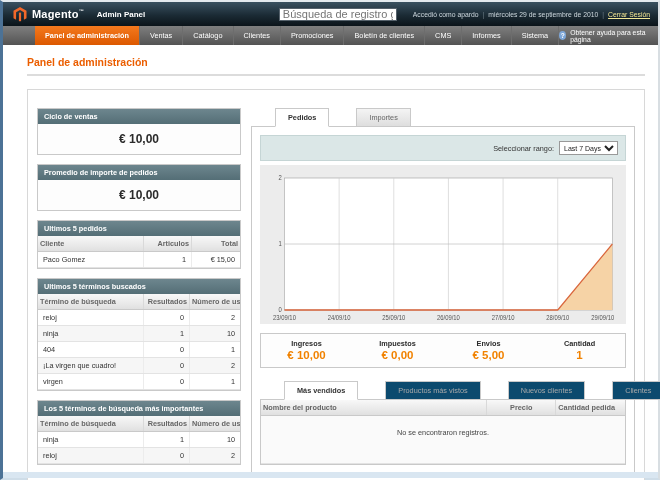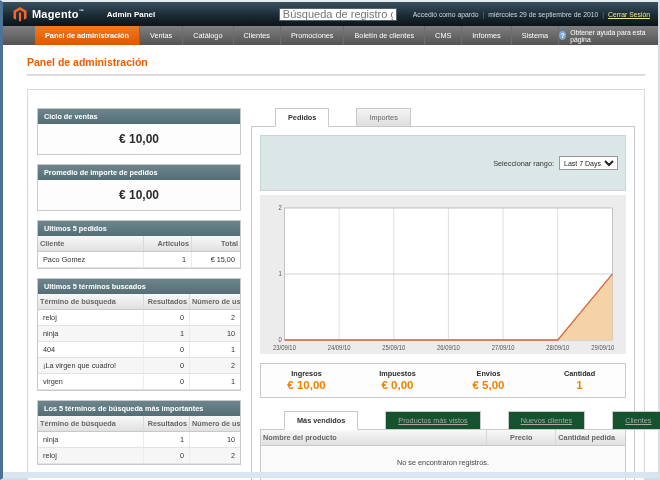--- a/index.html
+++ b/index.html
@@ -8,21 +8,21 @@
   .frame { position:relative; width:660px; height:480px;
     border-top:2px solid #e4eaee; border-left:3px solid #4c7296;
     border-right:2px solid #d8dee2; border-bottom:2px solid #cfdde8; background:#fff; }
 
   
   .header { height:24px; background:linear-gradient(180deg,#3a5160 0%,#1b2b35 55%,#0b141a 100%);
     display:flex; align-items:center; padding:0 8px 0 10px; gap:6px; }
   .logo { display:flex; align-items:center; gap:5px; }
   .logo-text { color:#fff; font-size:11px; font-weight:bold; letter-spacing:.2px; }
   .logo-text sup { font-size:5px; }
-  .logo-sub { color:#fff; font-size:8px; font-weight:bold; margin-left:18px; }
+  .logo-sub { color:#fff; font-size:8px; font-weight:bold; margin-left:8px; }
   .search-input { width:118px; height:13px; font-size:11px; color:#777;
     border:1px solid #55616b; padding:1px 3px; background:#fff; margin-left:auto; }
   .header-right { display:flex; align-items:center; gap:4px; color:#cdd7dd; font-size:6.8px;
     margin-left:10px; white-space:nowrap; }
   .header-sep { color:#6c7c86; }
   .logout-link { color:#f3e795; text-decoration:underline; cursor:pointer; }
 
   
   .nav { height:19px; background:linear-gradient(#7f7f7f,#535353); display:flex; align-items:stretch;
     padding-left:32px; }
@@ -63,24 +63,24 @@
     color:#333; background:#fff; overflow:hidden; white-space:nowrap; }
   td:last-child { border-right:none; }
   tbody tr:nth-child(even) td { background:#f6f6f6; }
   .num { text-align:right; }
 
   
   .tabs { display:flex; gap:3px; position:relative; z-index:2; margin-bottom:-1px; }
   .tab { font-size:7.3px; padding:4px 12px; border:1px solid #c9c9c9; color:#666;
     background:linear-gradient(#f4f4f4,#dedede); cursor:pointer; white-space:nowrap;margin-left:24px; }
   .tab.active { background:#fff; border-bottom-color:#fff; color:#333; font-weight:bold; }
-  .tab.disabled { color:#a9a9a9; background:#14532d; cursor:default;text-decoration:underline; }
+  .tab.disabled { color:#a9a9a9; background:#0c4a6e; cursor:default; }
 
   .right-panel { border:1px solid #c9c9c9; padding:8px; background:#fff; }
-  .range-bar { background:#dbe7e7; border:1px solid #c5d5d5; padding:20px 7px; font-size:7.3px;
+  .range-bar { background:#dbe7e7; border:1px solid #c5d5d5; padding:5px 7px; font-size:7.3px;
     color:#333; display:flex; justify-content:flex-end; align-items:center; gap:5px; }
   .chart-wrap { background:#ececec; margin-top:4px; padding:7px 10px 2px 10px; }
   .chart-wrap svg { display:block; width:100%; height:150px; }
 
   .stats { display:flex; border:1px solid #c9c9c9; margin-top:9px; background:#fdfdfd; }
   .stat { flex:1; text-align:center; padding:5px 0 6px; }
   .stat-label { font-size:7.3px; font-weight:bold; color:#2b2b2b; }
   .stat-value { font-size:11.5px; font-weight:bold; color:#f18200; margin-top:1px; }
 
   .bottom-tabs { margin-top:13px; }

